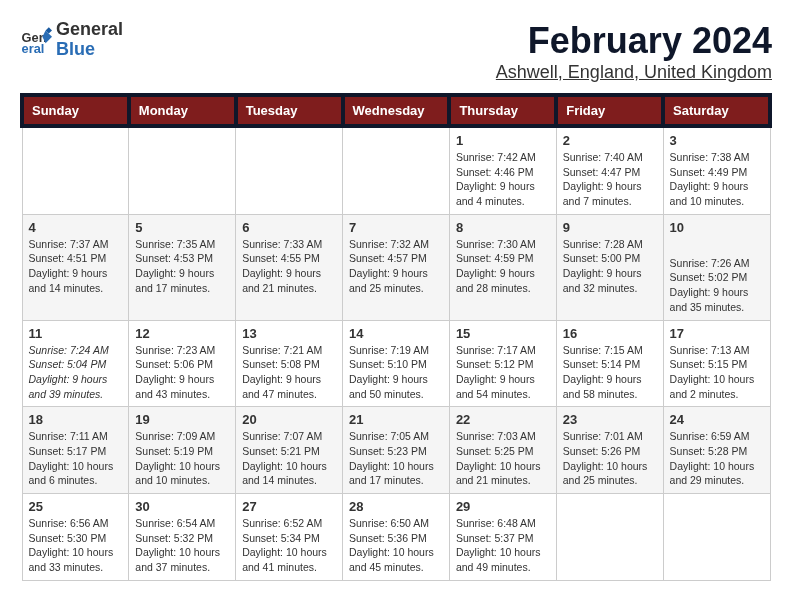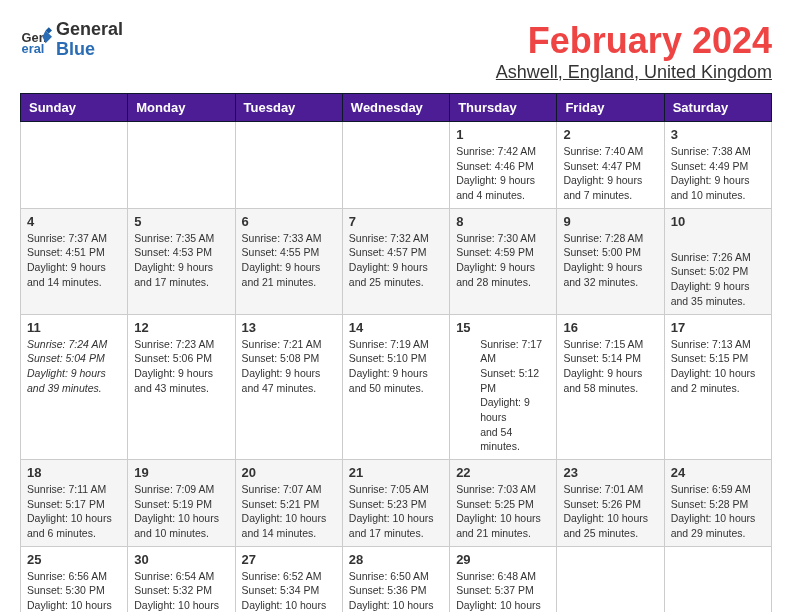--- a/index.html
+++ b/index.html
@@ -33,40 +33,40 @@
     .logo-icon {
       width: 32px;
       height: 32px;
     }
     .title-block {
       text-align: right;
     }
     .title-block h1 {
       font-size: 36px;
       font-weight: bold;
-      color: #ef4444;
+      color: #0f172a;
     }
     .title-block h2 {
       font-size: 18px;
       color: #333;
       font-weight: normal;
       text-decoration: underline;
     }
     .calendar {
       width: 100%;
       border-collapse: collapse;
       border: 1px solid #ccc;
     }
     .calendar th {
-      background: #4c1d95;
+      background: #7f1d1d;
       color: #fff;
       text-align: left;
       padding: 6px 8px;
       font-size: 13px;
-      border: 1px solid #0f172a;
+      border: 4px solid #0f172a;
     }
     .calendar td {
       vertical-align: top;
       border: 1px solid #ccc;
       padding: 5px 6px;
       width: calc(100% / 7);
       min-height: 90px;
       font-size: 11px;
       color: #333;
       background: #fff;
@@ -226,21 +226,21 @@
         </td>
         <td>
           <span class="day-num">14</span>
           <div class="day-info" style="white-space: pre-line;">Sunrise: 7:19 AM
 Sunset: 5:10 PM
 Daylight: 9 hours
 and 50 minutes.</div>
         </td>
         <td>
           <span class="day-num">15</span>
-          <div class="day-info" style="white-space: pre-line; margin-left: 24px;">Sunrise: 7:17 AM
+          <div class="day-info" style="white-space: pre-line;">Sunrise: 7:17 AM
 Sunset: 5:12 PM
 Daylight: 9 hours
 and 54 minutes.</div>
         </td>
         <td>
           <span class="day-num">16</span>
           <div class="day-info" style="white-space: pre-line;">Sunrise: 7:15 AM
 Sunset: 5:14 PM
 Daylight: 9 hours
 and 58 minutes.</div>

